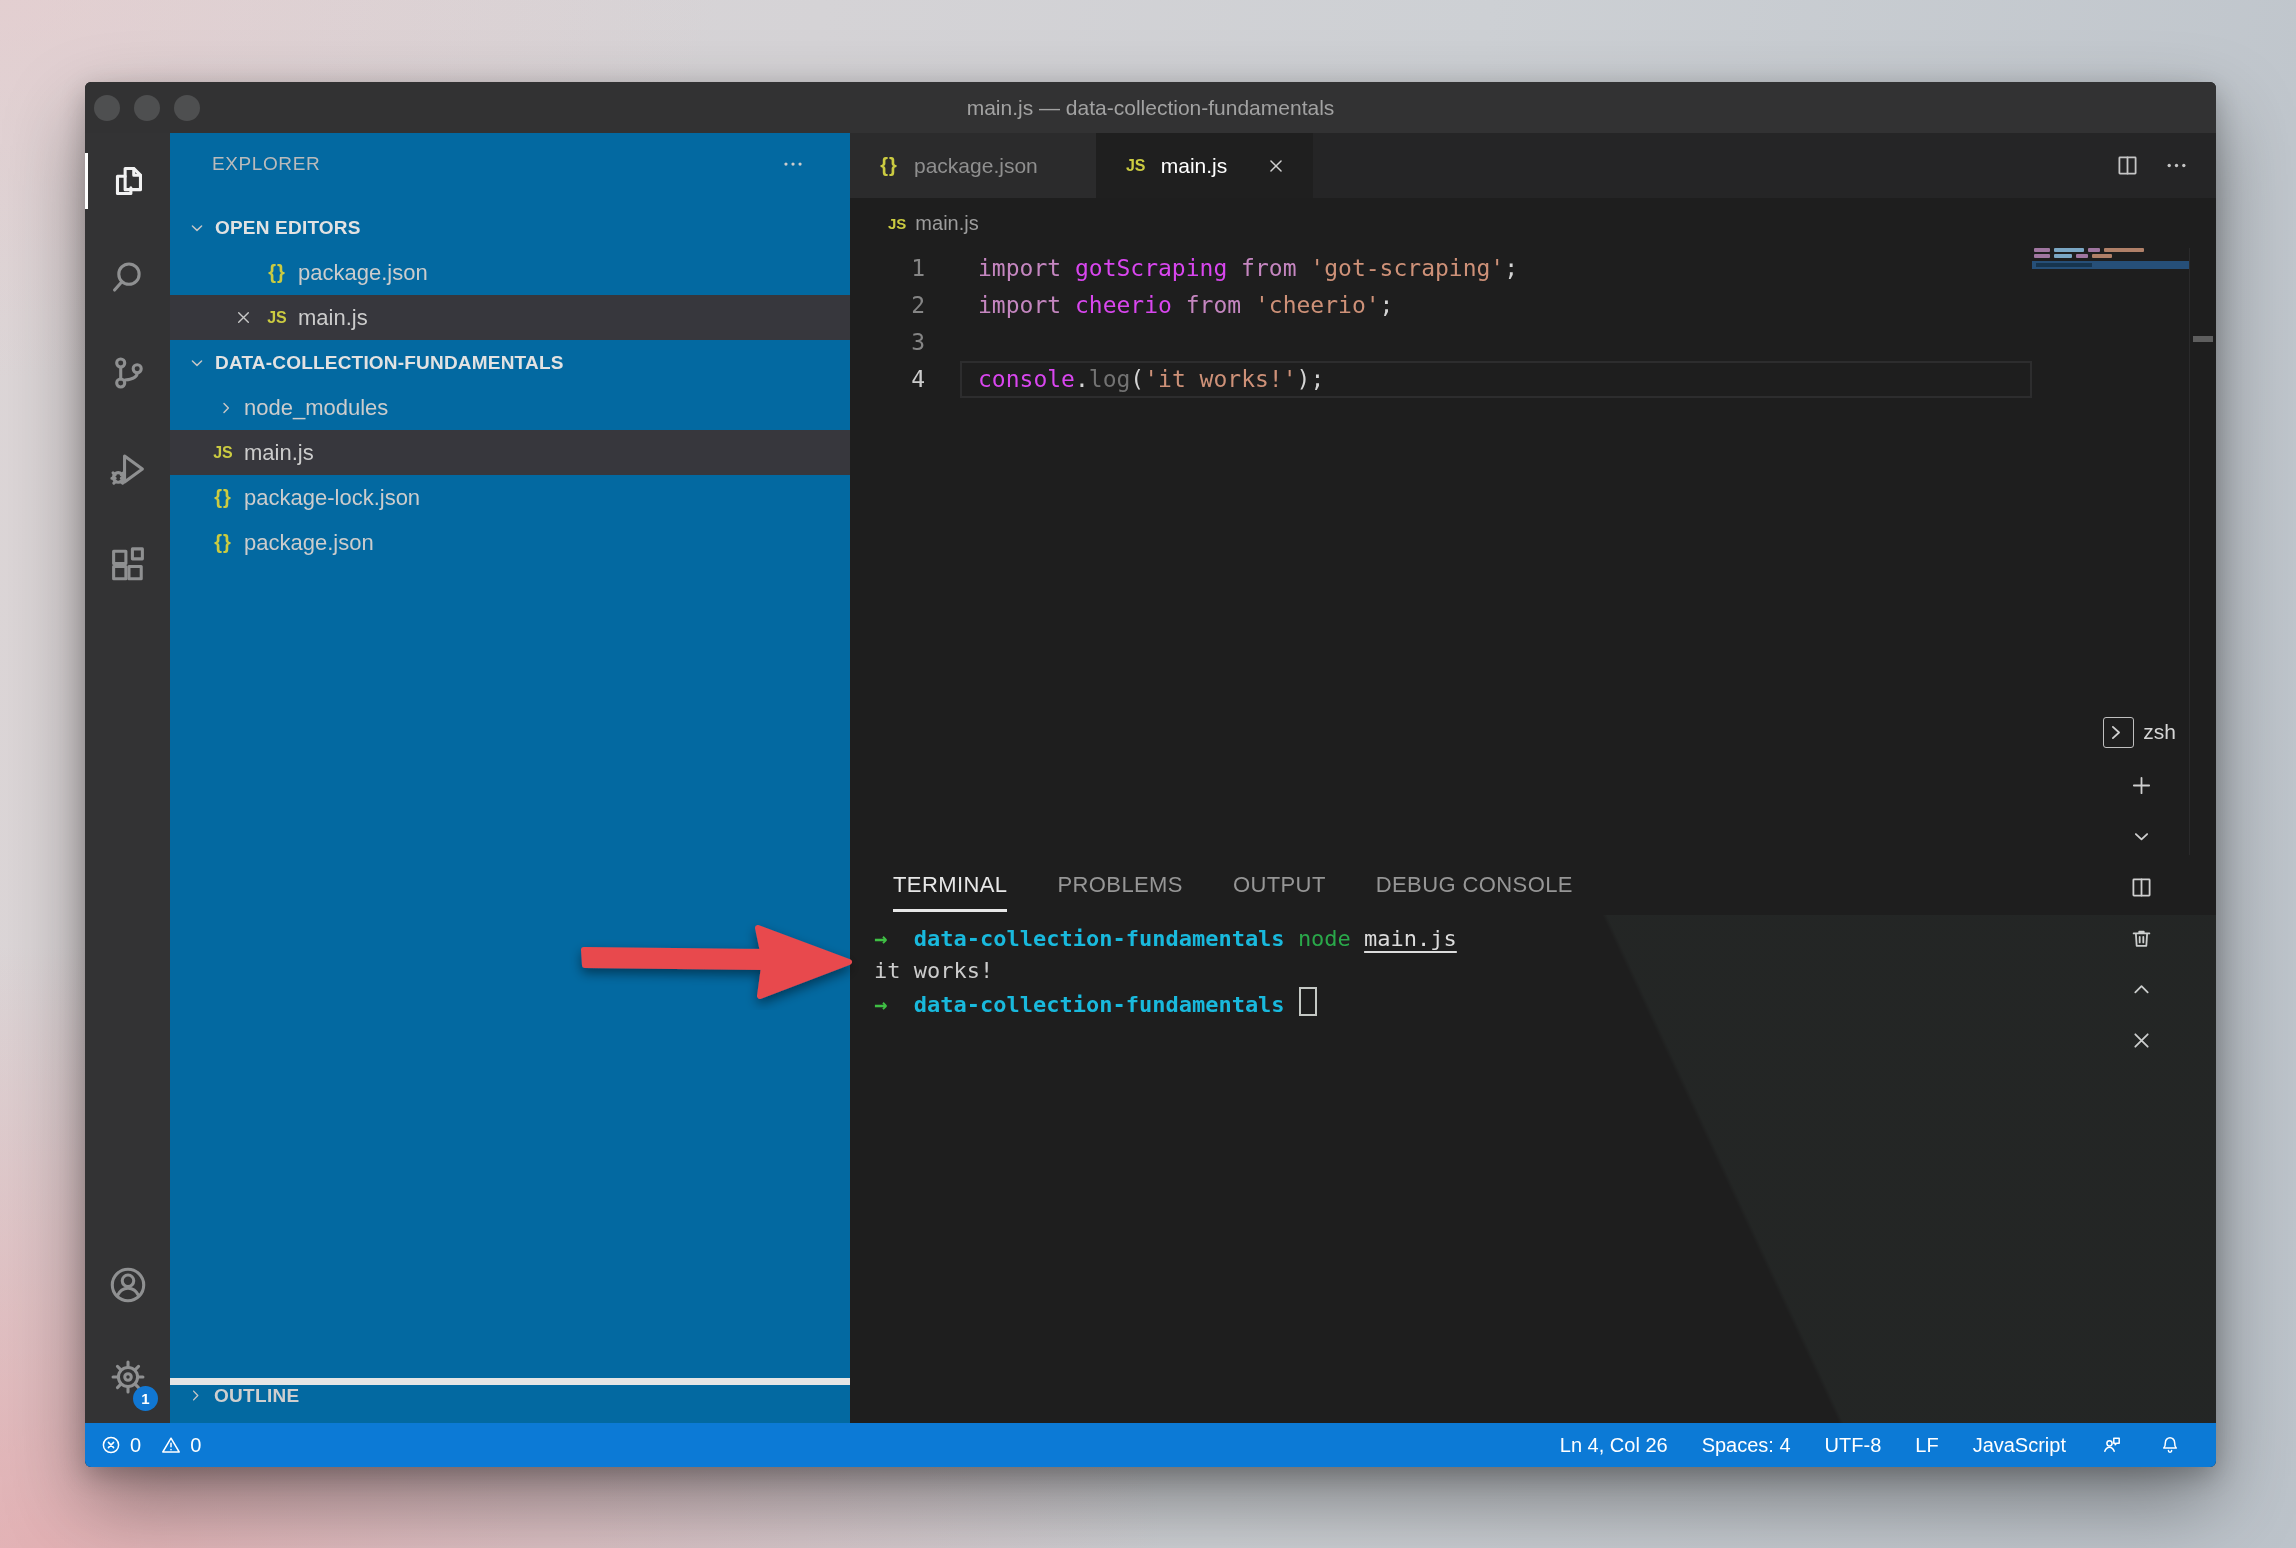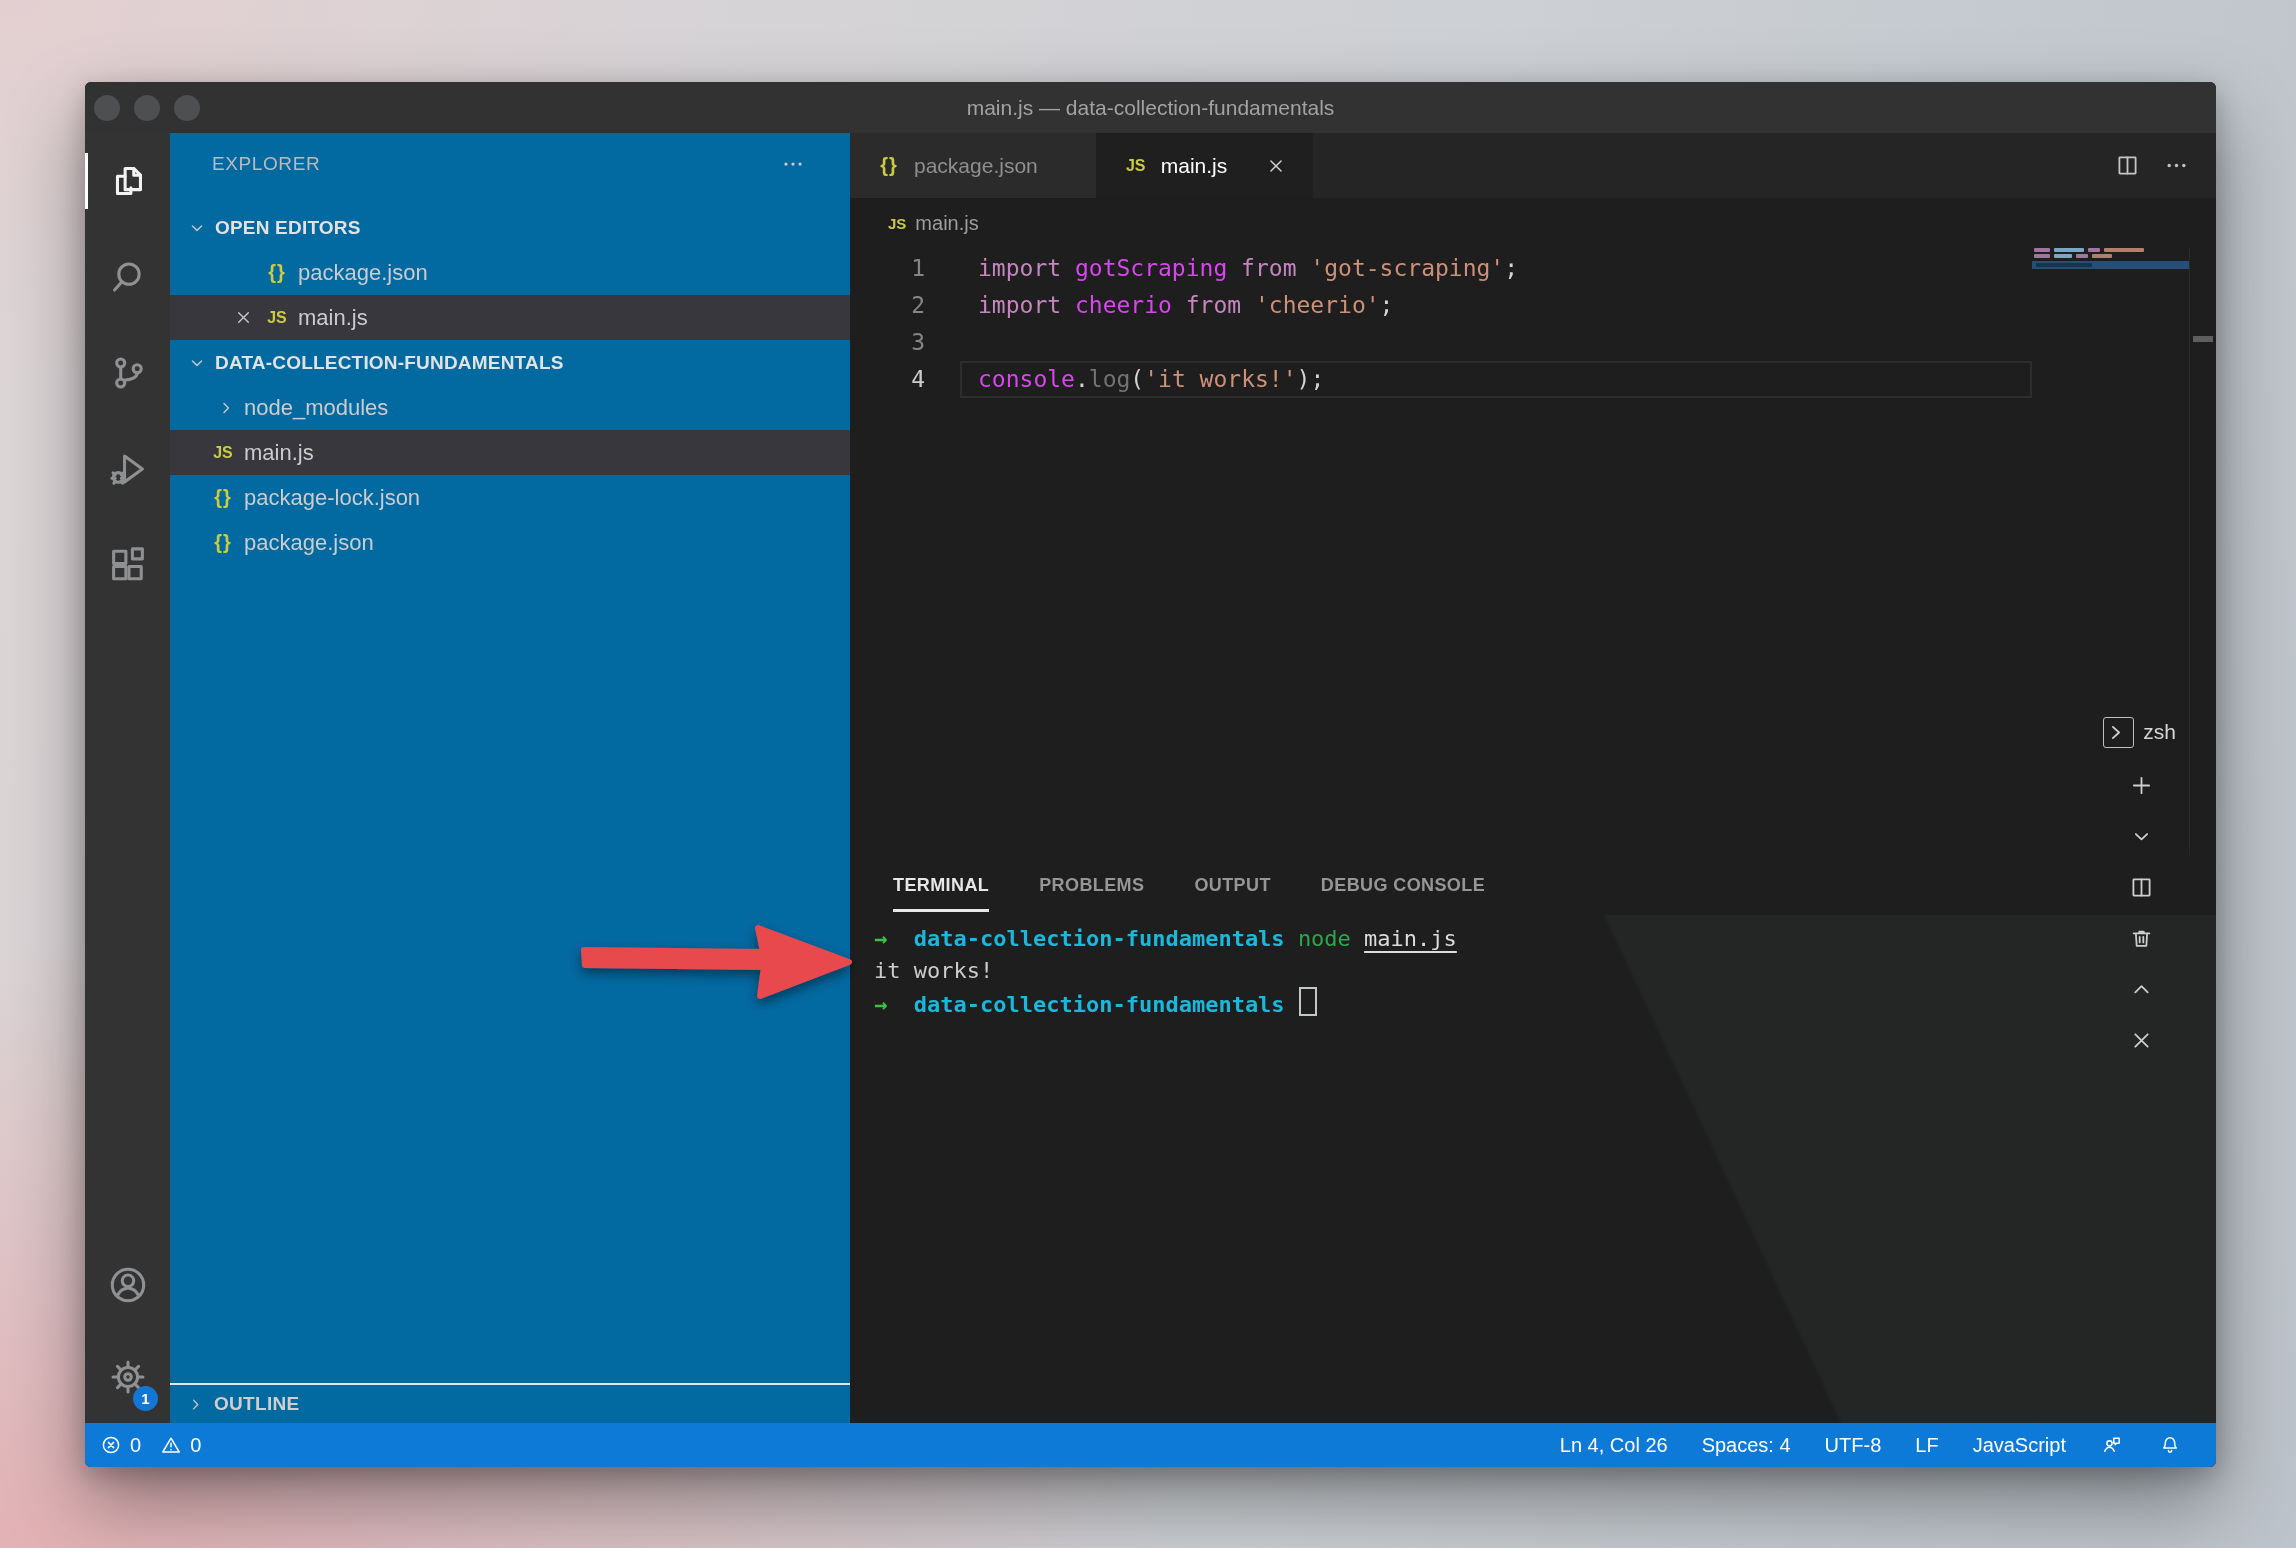--- a/index.html
+++ b/index.html
@@ -41,21 +41,21 @@
   .trow{height:45px;display:flex;align-items:center;color:#cccccc;font-size:22px;cursor:pointer;position:relative;}
   .trow.selected{background:#37373d;}
   .trow .chev{width:24px;color:#c5c5c5;margin-right:6px;}
   .trow .chev svg{width:22px;height:22px;}
   .sect-label{font-weight:700;font-size:19px;color:#e2e2e2;letter-spacing:.2px;}
   .fic{display:inline-block;width:30px;text-align:center;font-weight:800;flex:0 0 auto;}
   .json-ic{color:#cbcb41;font-size:20px;letter-spacing:1px;}
   .js-ic{color:#cbcb41;font-size:16px;}
   .row-close{width:30px;margin-right:4px;color:#c8c8c8;flex:0 0 auto;}
   .row-close svg{width:21px;height:21px;}
-  .outline-row{height:38px;border-top:2px solid #e5e5e5;display:flex;align-items:center;color:#cfcfcf;cursor:pointer;flex:0 0 auto;}
+  .outline-row{height:38px;border-top:7px solid #e5e5e5;display:flex;align-items:flex-start;color:#cfcfcf;cursor:pointer;flex:0 0 auto;}
   .outline-row .chev{margin-left:15px;margin-right:8px;color:#c5c5c5;}
   .outline-row .chev svg{width:21px;height:21px;}
   .outline-label{font-weight:700;font-size:19px;letter-spacing:.3px;}
   
   .editor-group{flex:1 1 auto;display:flex;flex-direction:column;min-width:0;background:#1e1e1e;}
   .tabbar{height:65px;background:#252526;display:flex;align-items:stretch;flex:0 0 auto;position:relative;}
   .tab{display:flex;align-items:center;padding:0 26px 0 24px;font-size:21px;cursor:pointer;}
   .tab.inactive{background:#2b2b2c;color:#8f8f8f;padding-right:58px;border-right:1px solid #1f1f1f;}
   .tab.active{background:#1f1f1f;color:#ffffff;}
   .tab .fic{margin-right:10px;}
@@ -78,21 +78,21 @@
   .minimap{position:absolute;top:0;right:26px;width:158px;height:100%;}
   .mm-line{position:absolute;left:2px;height:4px;display:flex;gap:4px;}
   .mm-seg{height:100%;border-radius:1px;}
   .mm-bar{position:absolute;left:0;top:13px;width:158px;height:8px;background:#264f78;}
   .mm-bar-inner{position:absolute;left:4px;top:2px;width:56px;height:4px;background:#16344e;}
   .scrollbar{position:absolute;top:0;right:0;width:26px;height:100%;border-left:1px solid #2a2a2b;}
   .sb-thumb{position:absolute;top:88px;left:3px;right:3px;height:6px;background:#5e5e5e;}
   
   .panel{height:568px;flex:0 0 auto;position:relative;background:#1e1e1e;display:flex;flex-direction:column;}
   .panel-header{height:60px;display:flex;align-items:center;padding-left:43px;padding-right:36px;flex:0 0 auto;}
-  .ptab{margin-right:50px;font-size:18px;letter-spacing:.4px;color:#969696;cursor:pointer;position:relative;height:100%;display:flex;align-items:center;font-weight:bold;}
+  .ptab{margin-right:50px;font-size:22px;letter-spacing:.4px;color:#969696;cursor:pointer;position:relative;height:100%;display:flex;align-items:center;}
   .ptab.active{color:#e7e7e7;}
   .ptab.active::after{content:'';position:absolute;left:0;right:0;bottom:3px;height:3px;background:#e7e7e7;}
   .panel-actions{margin-left:auto;display:flex;align-items:center;gap:24px;color:#cfcfcf;flex-direction:column;}
   .panel-actions .icon svg{width:27px;height:27px;}
   .term-chip{display:flex;align-items:center;gap:9px;margin-right:4px;}
   .term-box{width:29px;height:29px;border:1.5px solid #bfbfbf;border-radius:3px;display:flex;align-items:center;justify-content:center;}
   .term-box svg{width:17px;height:17px;}
   .shell-label{font-size:21px;color:#d6d6d6;}
   .chev-sm svg{width:20px;height:20px;}
   .terminal{flex:1 1 auto;font-family:"DejaVu Sans Mono","Liberation Mono",monospace;font-size:22px;line-height:32px;

